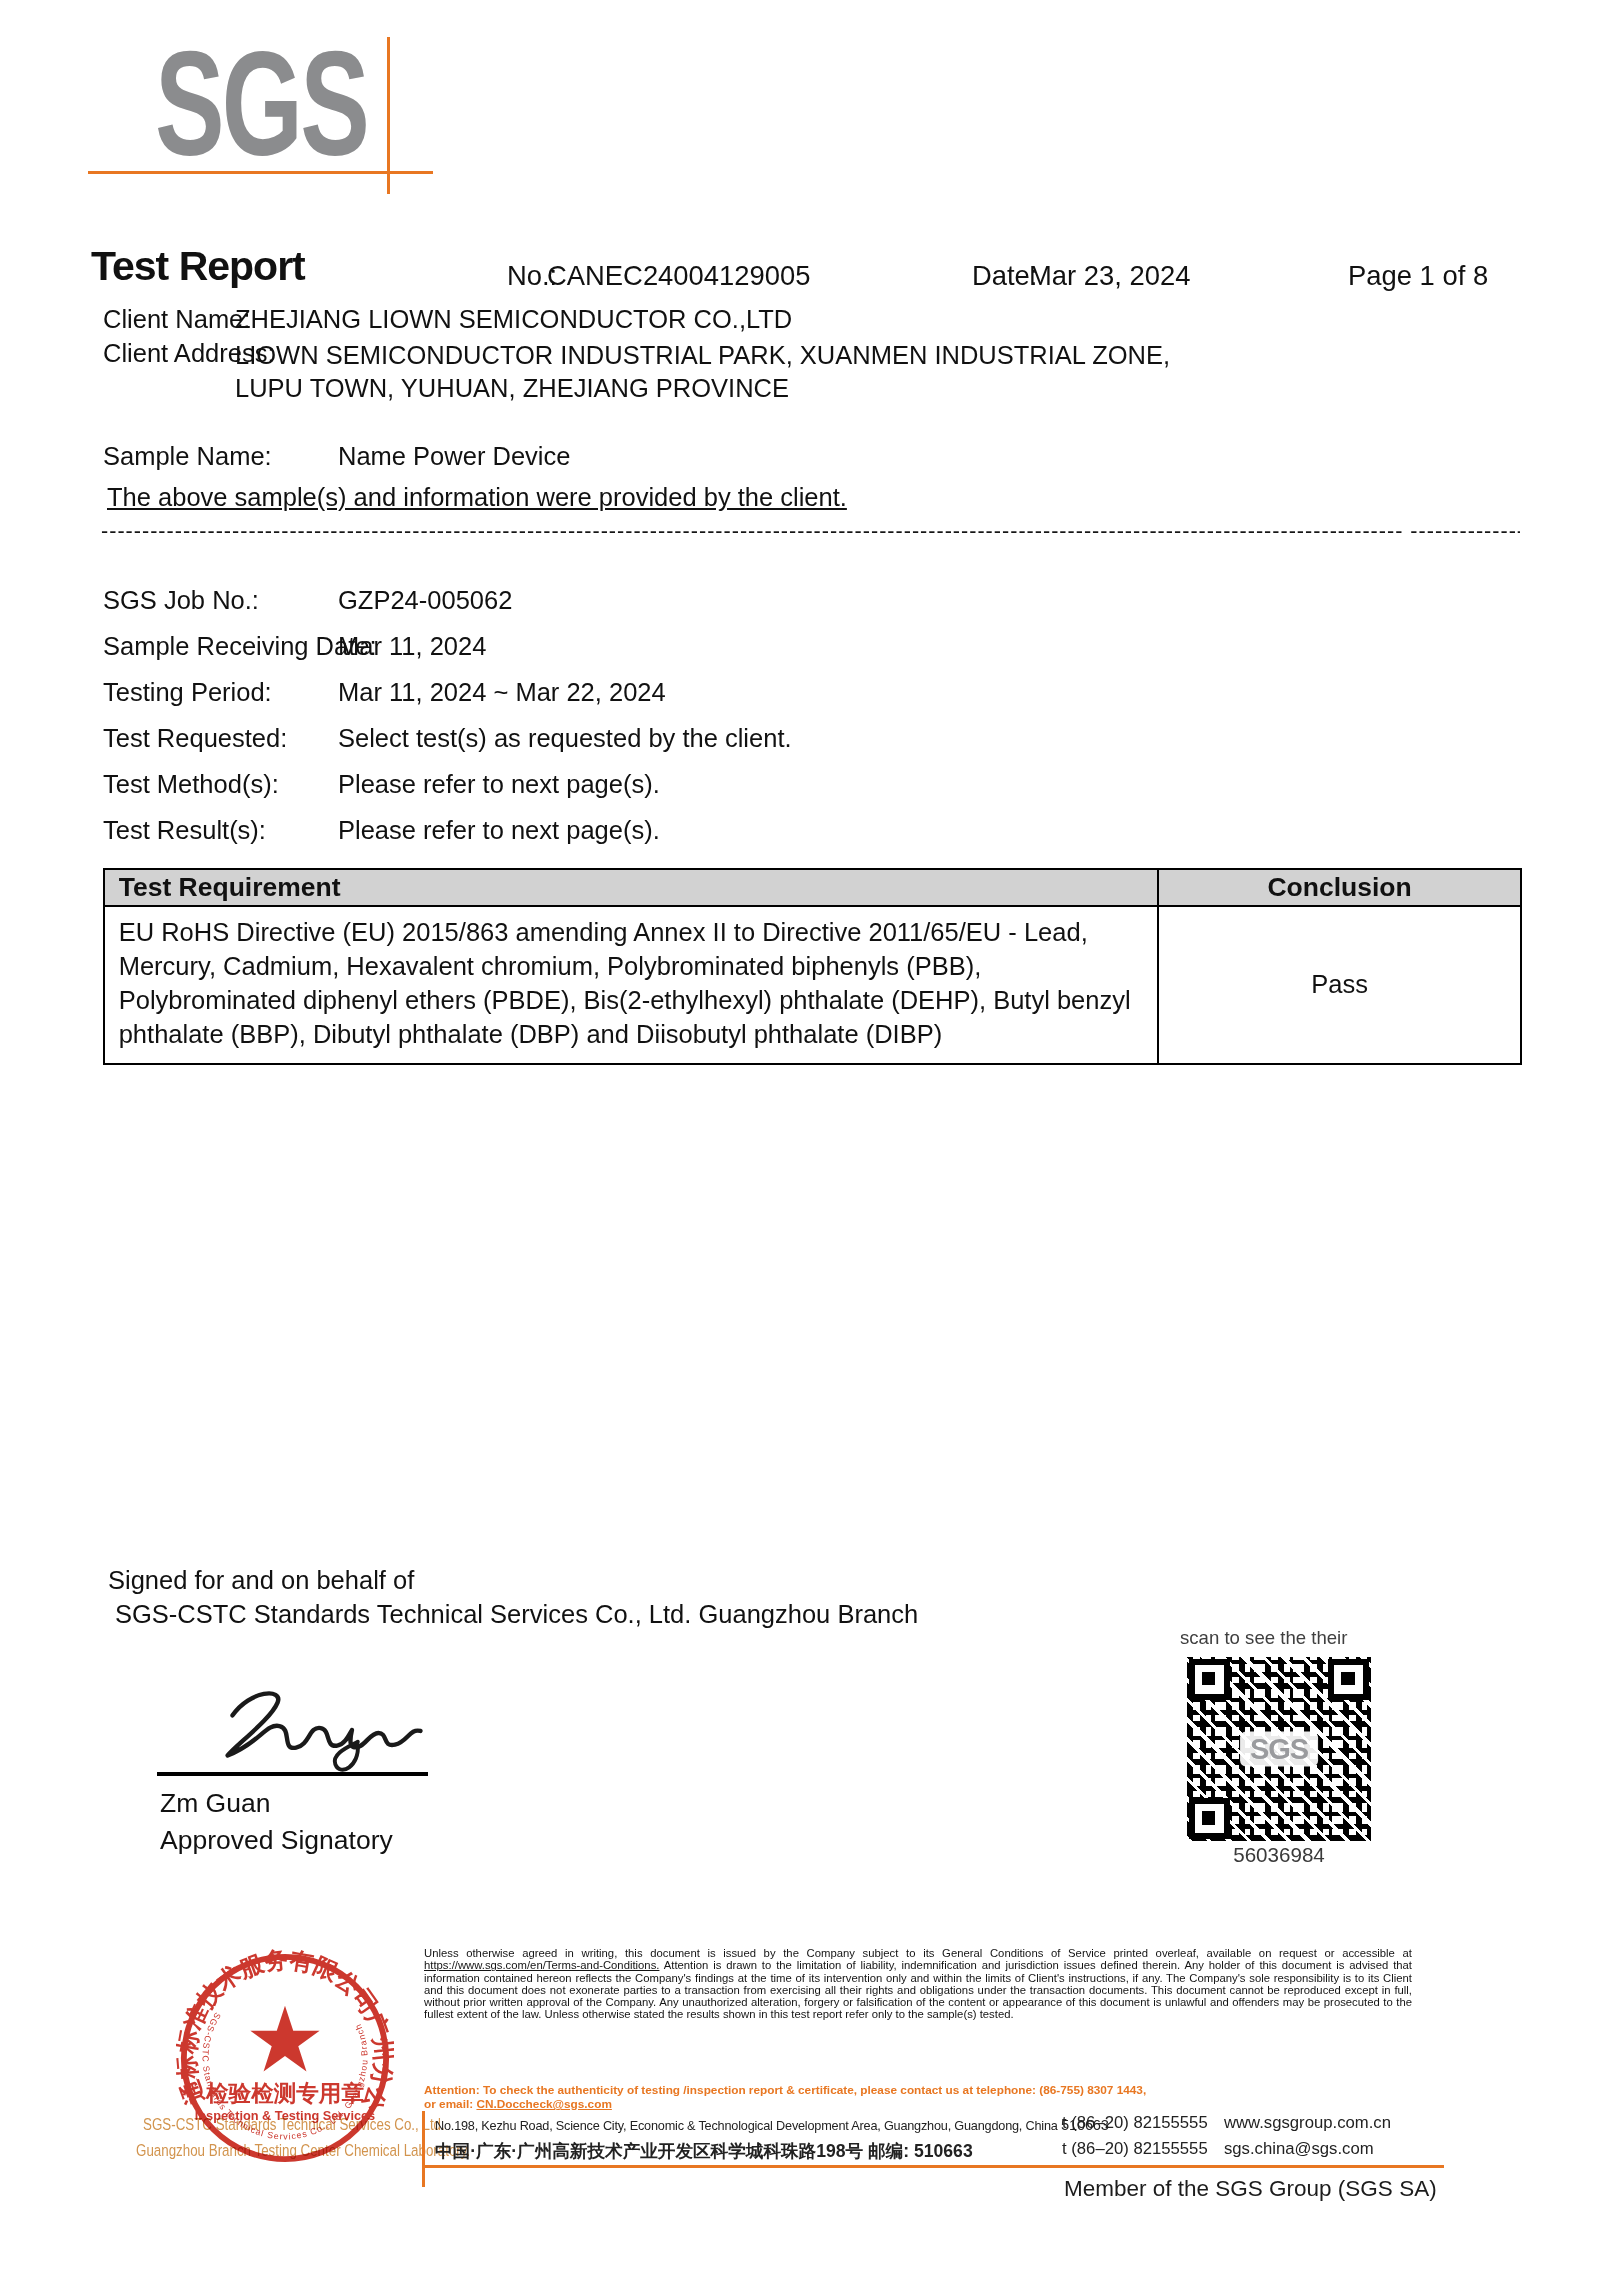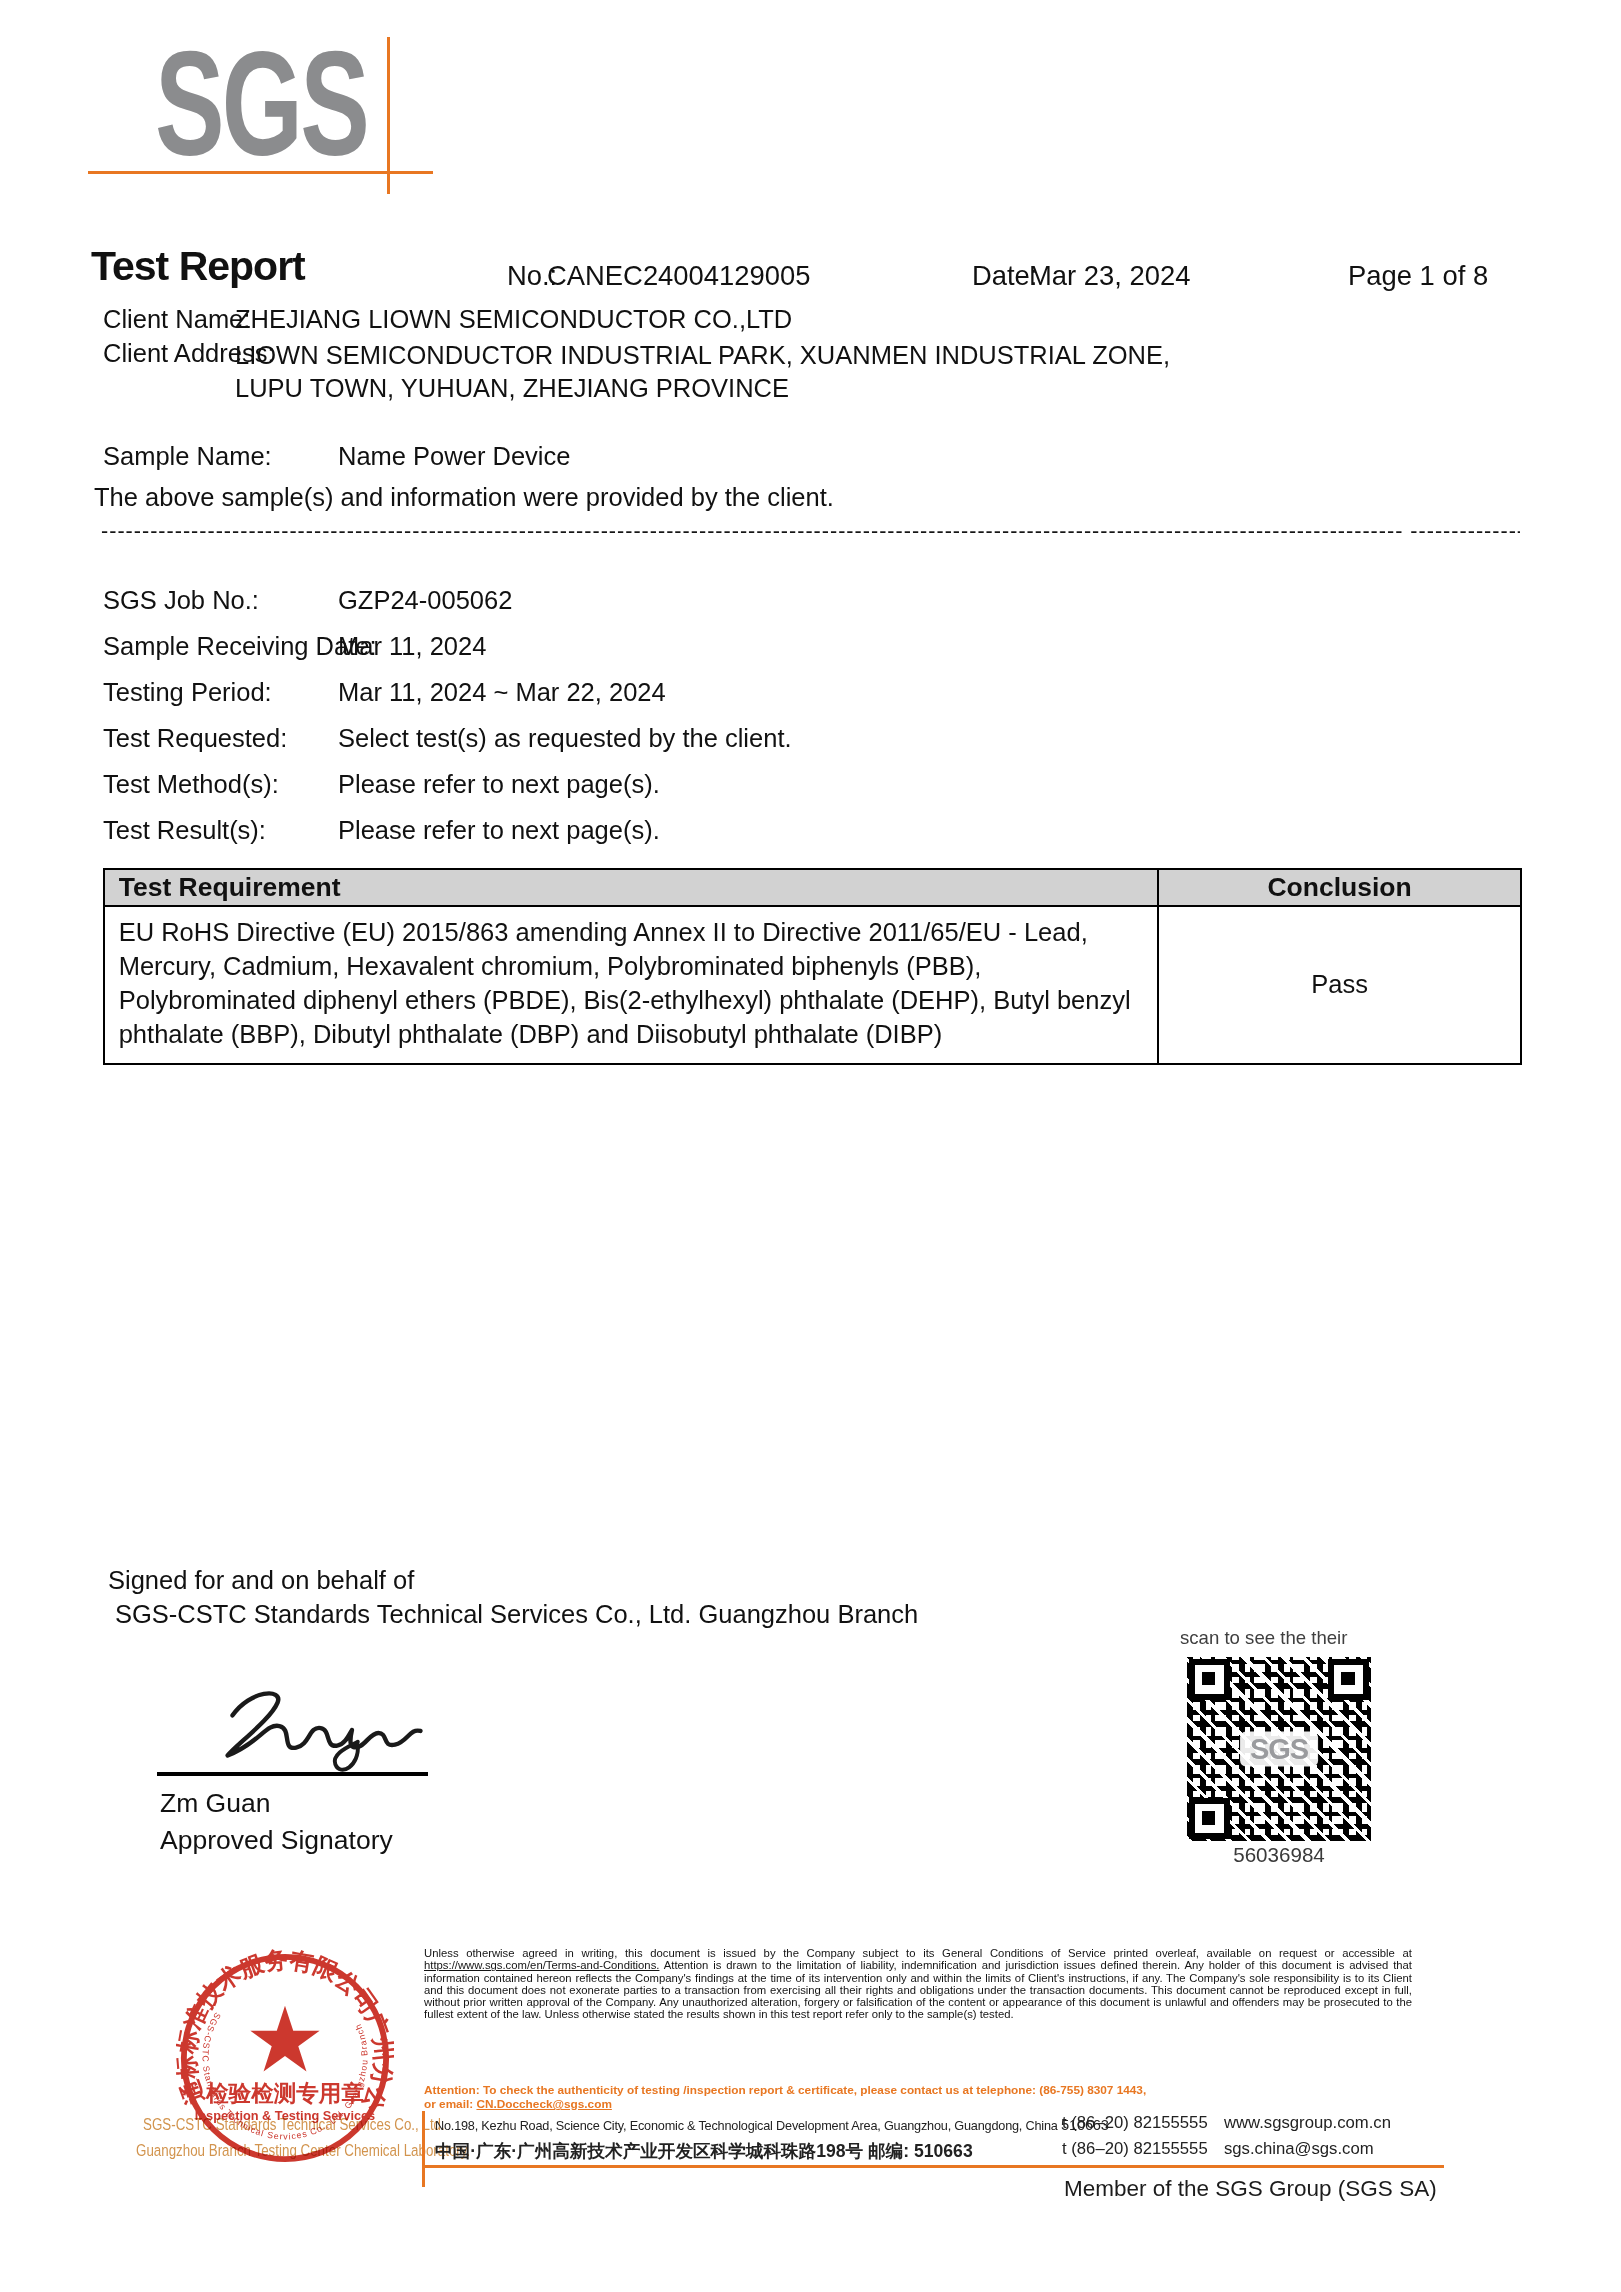--- a/index.html
+++ b/index.html
@@ -122,21 +122,21 @@
   <span class="abs hdr" style="left:1029px;">Mar 23, 2024</span>
   <span class="abs hdr" style="left:1348px;">Page 1 of 8</span>
 
   <span class="abs lbl" style="top:305px;">Client Name:</span>
   <span class="abs val" style="left:235px; top:305px;">ZHEJIANG LIOWN SEMICONDUCTOR CO.,LTD</span>
   <span class="abs lbl" style="top:339px;">Client Address:</span>
   <span class="abs val wrapval" style="left:235px; top:339px;">LIOWN SEMICONDUCTOR INDUSTRIAL PARK, XUANMEN INDUSTRIAL ZONE, LUPU TOWN, YUHUAN, ZHEJIANG PROVINCE</span>
 
   <span class="abs lbl" style="top:442px;">Sample Name:</span>
   <span class="abs val" style="left:338px; top:442px;">Name Power Device</span>
-  <span class="abs val" style="left:94px; top:483px;">The above sample(s) and information were provided by the client.</span>
+  <span class="abs val" style="left:107px; top:483px;text-decoration:underline;">The above sample(s) and information were provided by the client.</span>
   <div class="abs dashes">--------------------------------------------------------------------------------------------------------------------------------------------------------------- ------------------------------------</div>
 
   <span class="abs lbl" style="top:586px;">SGS Job No.:</span>
   <span class="abs val" style="left:338px; top:586px;">GZP24-005062</span>
   <span class="abs lbl" style="top:632px;">Sample Receiving Date:</span>
   <span class="abs val" style="left:338px; top:632px;">Mar 11, 2024</span>
   <span class="abs lbl" style="top:678px;">Testing Period:</span>
   <span class="abs val" style="left:338px; top:678px;">Mar 11, 2024 ~ Mar 22, 2024</span>
   <span class="abs lbl" style="top:724px;">Test Requested:</span>
   <span class="abs val" style="left:338px; top:724px;">Select test(s) as requested by the client.</span>

